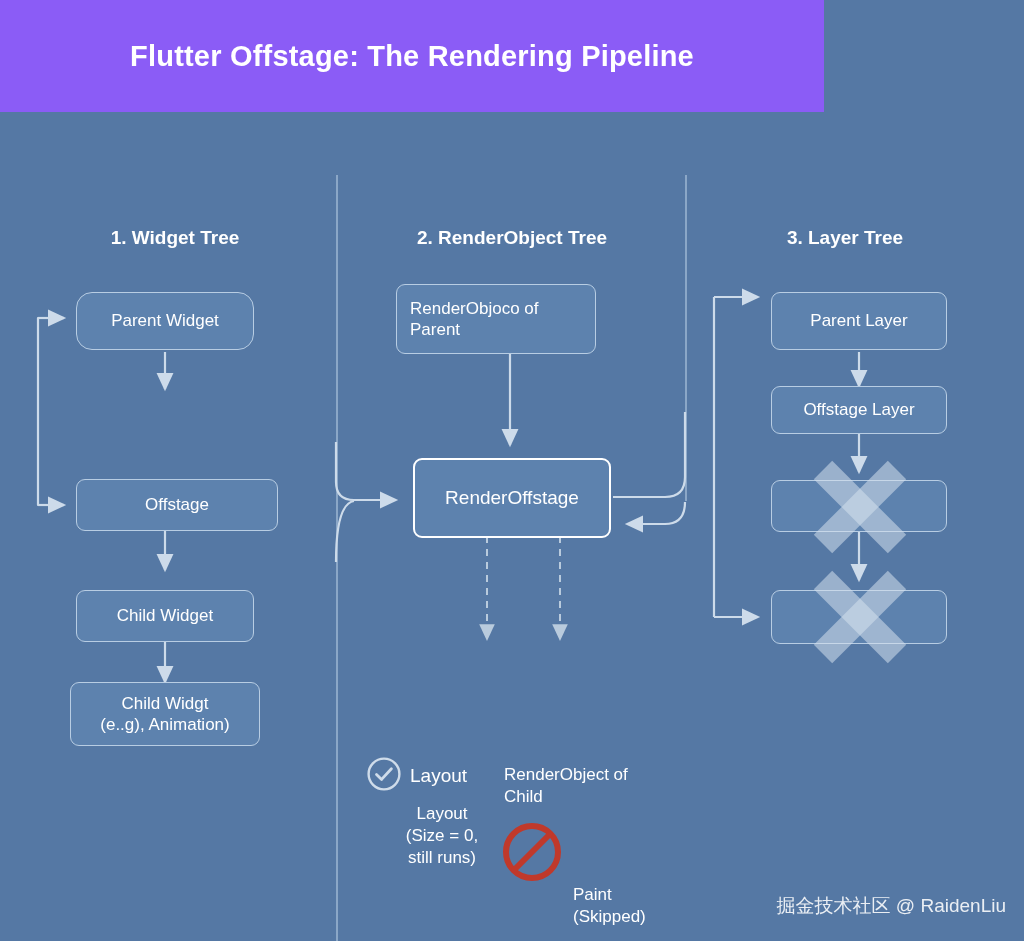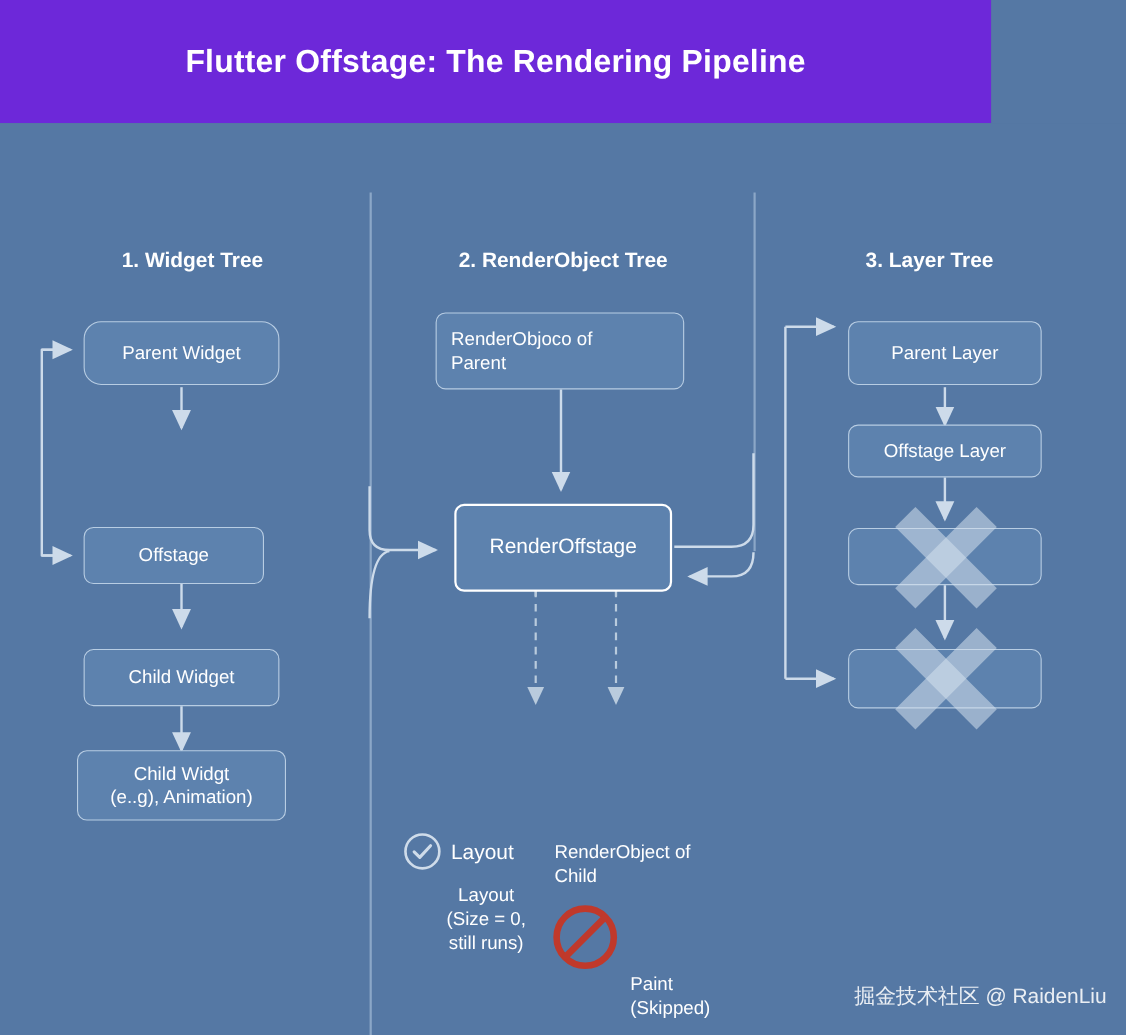--- a/index.html
+++ b/index.html
@@ -4,22 +4,22 @@
 <style>
   * { margin:0; padding:0; box-sizing:border-box; }
   html,body { width:1024px; height:941px; }
   body {
     font-family:"Liberation Sans", sans-serif;
     background:#5578a4;
     overflow:hidden;
     position:relative;
   }
   #header {
-    position:absolute; left:0; top:0; width:901px; height:112px;
-    background:#6d28d9;
+    position:absolute; left:0; top:0; width:824px; height:112px;
+    background:#8b5cf6;
     display:flex; align-items:center; justify-content:center;
   }
   #header-title {
     color:#ffffff; font-size:29px; font-weight:bold; letter-spacing:.2px;
   }
   #canvas {
     position:absolute; left:0; top:112px; width:1024px; height:829px;
     background:#5578a4;
   }
   .divider {
@@ -106,26 +106,26 @@
     <path d="M859,240 L859,274" stroke="#cddbea" stroke-width="2.2" fill="none" marker-end="url(#ah)"></path>
     <path d="M859,322 L859,360" stroke="#cddbea" stroke-width="2.2" fill="none" marker-end="url(#ah)"></path>
     <path d="M859,420 L859,468" stroke="#cddbea" stroke-width="2.2" fill="none" marker-end="url(#ah)"></path>
 
     <path d="M487,430 L487,418 L560,418 L560,430" stroke="#b9cbdd" stroke-width="2" fill="none" stroke-dasharray="7,6"></path>
     <path d="M487,424 L487,527" stroke="#b9cbdd" stroke-width="2" fill="none" stroke-dasharray="7,6" marker-end="url(#ah-d)"></path>
     <path d="M560,424 L560,527" stroke="#b9cbdd" stroke-width="2" fill="none" stroke-dasharray="7,6" marker-end="url(#ah-d)"></path>
   </svg>
 
   <div class="node" style="left:76px; top:180px; width:178px; height:58px;border-radius:16px;">Parent Widget</div>
-  <div class="node" style="left:76px; top:367px; width:164px; height:52px;">Offstage</div>
+  <div class="node" style="left:76px; top:367px; width:202px; height:52px;">Offstage</div>
   <div class="node" style="left:76px; top:478px; width:178px; height:52px;">Child Widget</div>
   <div class="node" style="left:70px; top:570px; width:190px; height:64px; white-space:pre-line;">Child Widgt
 (e..g), Animation)</div>
 
-  <div class="node left-align" style="left:396px; top:172px; width:226px; height:70px; white-space:pre-line;">RenderObjoco of
+  <div class="node left-align" style="left:396px; top:172px; width:200px; height:70px; white-space:pre-line;">RenderObjoco of
 Parent</div>
   <div class="node highlight" style="left:413px; top:346px; width:198px; height:80px; font-size:19px;">RenderOffstage</div>
 
   <div class="icon-wrap" style="left:366px; top:644px;">
     <svg width="36" height="36" viewBox="0 0 36 36">
       <circle cx="18" cy="18" r="15.4" fill="none" stroke="#cfdcea" stroke-width="2.4"></circle>
       <path d="M10.5,18.4 L15.6,23.4 L25.4,12.8" fill="none" stroke="#cfdcea" stroke-width="2.8" stroke-linecap="round" stroke-linejoin="round"></path>
     </svg>
   </div>
   <div class="ann-text" style="left:410px; top:652px; font-size:19px;">Layout</div>

